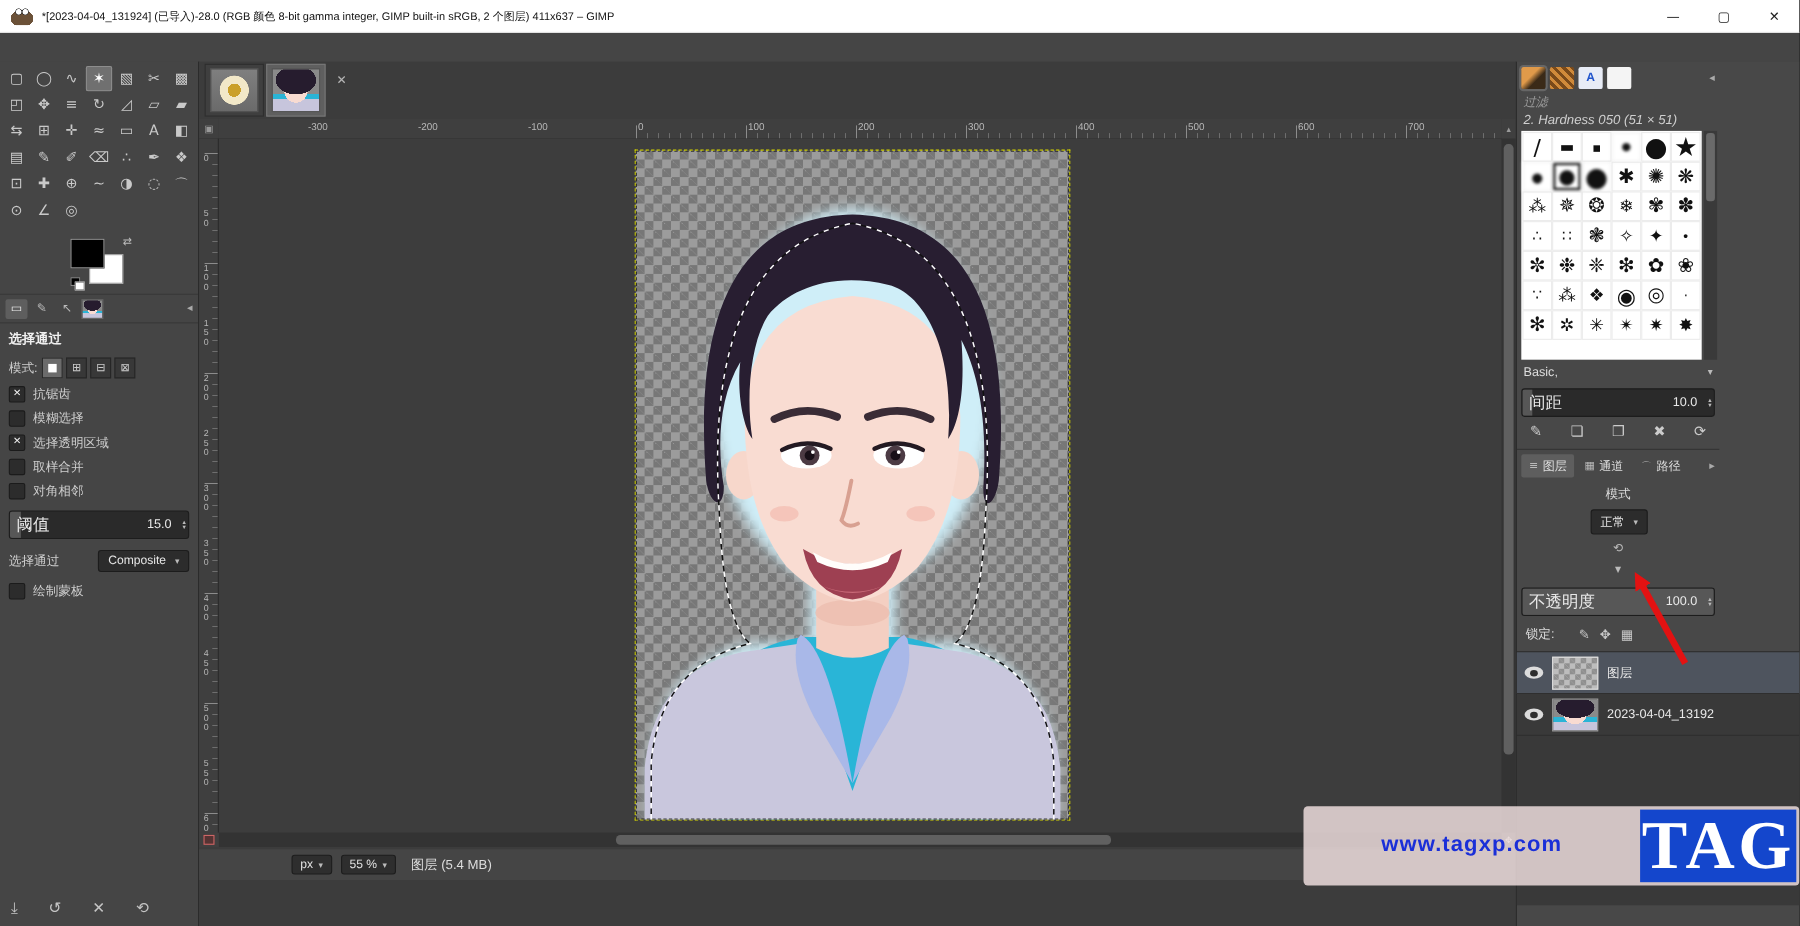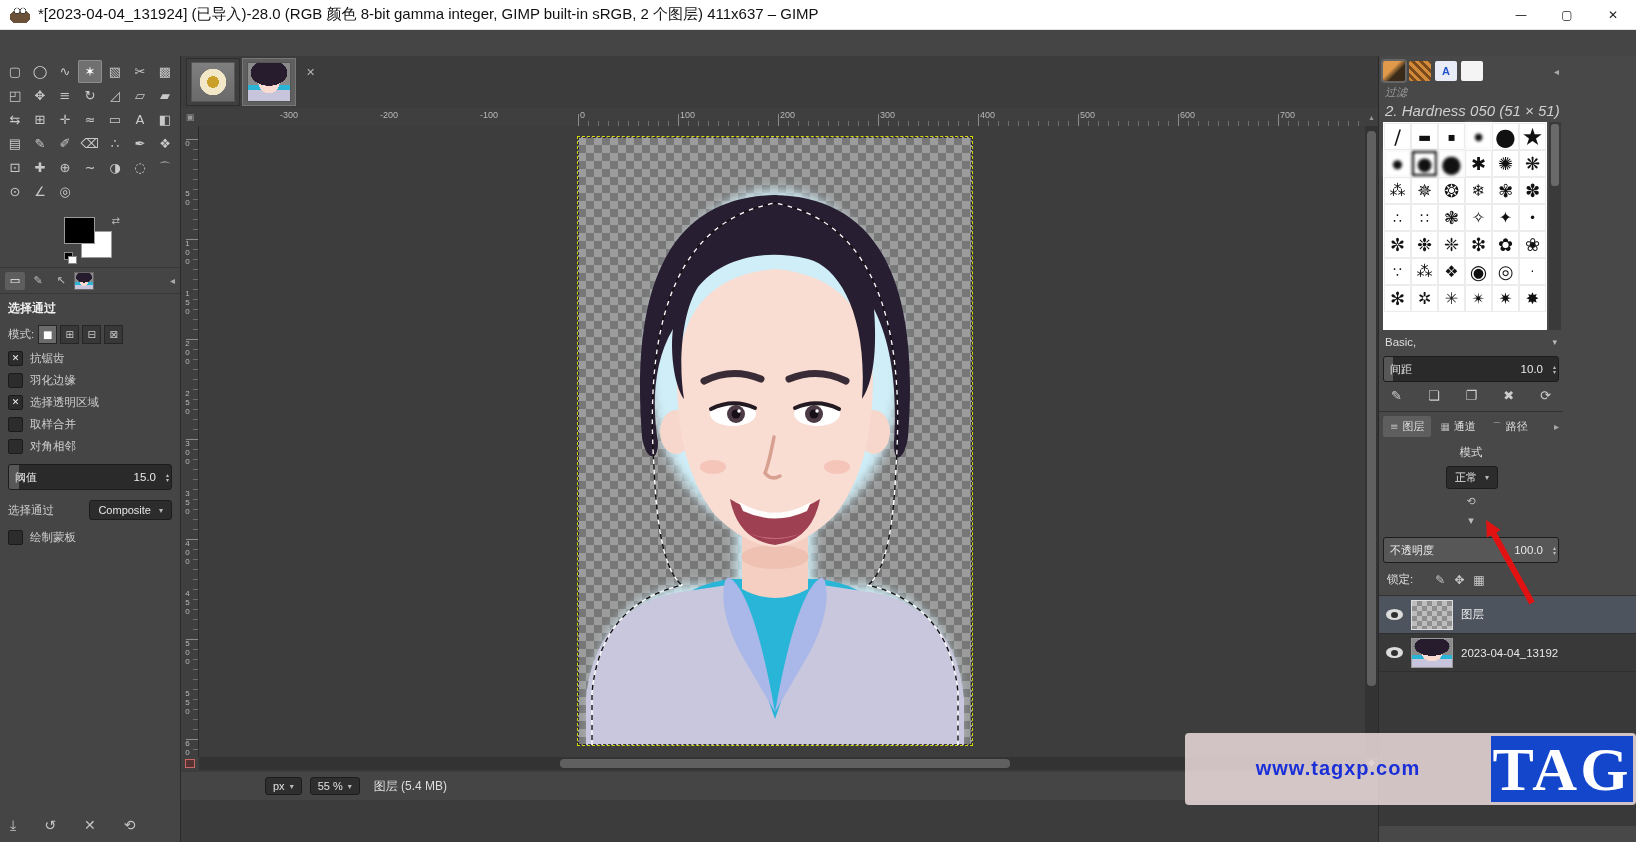--- a/index.html
+++ b/index.html
@@ -7,21 +7,21 @@
   #app{position:relative;width:1636px;height:842px;background:#454545;overflow:hidden;
        font-family:"Liberation Sans","DejaVu Sans",sans-serif;-webkit-font-smoothing:antialiased;}
 
   
   .titlebar{position:absolute;left:0;top:0;width:100%;height:30px;background:#ffffff;display:flex;align-items:center;border-bottom:1px solid #e2e2e2;box-sizing:border-box;}
   .gimp-icon{width:20px;height:17px;margin:0 8px 0 10px;border-radius:4px;
     background:
       radial-gradient(circle at 35% 28%, #fff 2.2px, #333 2.8px, transparent 3.4px),
       radial-gradient(circle at 65% 28%, #fff 2.2px, #333 2.8px, transparent 3.4px),
       radial-gradient(ellipse 52% 44% at 50% 64%, #6b5138 99%, transparent);}
-  .title-text{font-size:15px;color:#111;white-space:nowrap;}
+  .title-text{font-size:10px;color:#111;white-space:nowrap;}
   .win-btns{margin-left:auto;display:flex;height:100%;}
   .win-btn{width:46px;display:flex;align-items:center;justify-content:center;font-size:12px;color:#222;font-family:"DejaVu Sans",sans-serif;}
 
   
   .menubar{position:absolute;left:0;top:30px;width:100%;height:26px;background:#ffffff;display:flex;align-items:center;padding-left:6px;box-sizing:border-box;border-bottom:1px solid #d8d8d8;}
   .menu-item{padding:3px 9px;font-size:13px;color:#151515;cursor:default;}
 
   
   .toolbox{position:absolute;left:0;top:56px;width:181px;bottom:0;background:#454545;border-right:1px solid #2b2b2b;box-sizing:border-box;}
   #tools{display:grid;grid-template-columns:repeat(7,24px);grid-auto-rows:23px;padding:4px 3px;gap:1px;}
@@ -45,21 +45,21 @@
   .dock-collapse{margin-left:auto;color:#aaa;font-size:10px;font-family:"DejaVu Sans",sans-serif;}
   .tool-opts{padding:4px 8px;color:#ddd;}
   .tool-opts h3{font-size:12px;margin:2px 0 8px;color:#f0f0f0;font-weight:bold;}
   .mode-row{display:flex;align-items:center;gap:4px;font-size:11.5px;margin-bottom:6px;color:#cfcfcf;}
   .mode-btn{width:17px;height:17px;background:#383838;border:1px solid #262626;color:#ccc;font-size:10px;display:flex;align-items:center;justify-content:center;font-family:"DejaVu Sans",sans-serif;}
   .mode-btn.active{background:#6b6b6b;color:#fff;}
   .opt-row{display:flex;align-items:center;gap:7px;margin:7px 0;font-size:11.5px;color:#cfcfcf;}
   .cb{width:13px;height:13px;background:#2c2c2c;border:1px solid #1b1b1b;border-radius:2px;display:flex;align-items:center;justify-content:center;font-size:9px;color:#f2f2f2;line-height:1;font-family:"DejaVu Sans",sans-serif;}
   .gslider{position:relative;height:24px;background:#2a2a2a;border:1px solid #1d1d1d;border-radius:3px;margin:10px 0;overflow:hidden;display:flex;align-items:center;}
   .gslider .fill{position:absolute;left:0;top:0;bottom:0;background:#575757;}
-  .gslider .lab{position:relative;margin-left:6px;font-size:11px;color:#e8e8e8;white-space:nowrap;}
+  .gslider .lab{position:relative;margin-left:6px;font-size:15px;color:#e8e8e8;white-space:nowrap;}
   .gslider .val{position:relative;margin-left:auto;margin-right:15px;font-size:11.5px;color:#e8e8e8;}
   .gslider .spin{position:absolute;right:2px;top:0;bottom:0;display:flex;flex-direction:column;justify-content:center;font-size:6px;color:#bbb;line-height:5px;font-family:"DejaVu Sans",sans-serif;}
   .selectby-row{display:flex;align-items:center;font-size:11.5px;margin:10px 0;color:#cfcfcf;}
   .combo{margin-left:auto;display:flex;align-items:center;gap:8px;background:#2c2c2c;border:1px solid #1c1c1c;border-radius:3px;padding:3px 8px;font-size:11px;color:#e5e5e5;}
   #tb-bottom{position:absolute;left:10px;bottom:8px;display:flex;gap:28px;color:#c5c5c5;font-size:14px;font-family:"DejaVu Sans",sans-serif;}
 
   
   .canvas-wrap{position:absolute;left:181px;top:56px;right:258px;bottom:0;background:#3c3c3c;}
   .img-tabs{position:absolute;left:5px;top:2px;height:50px;display:flex;gap:2px;align-items:flex-start;}
   .img-tab{width:54px;height:48px;background:#3f3f3f;border:1px solid #2e2e2e;display:flex;align-items:center;justify-content:center;box-sizing:border-box;}
@@ -113,21 +113,21 @@
   
   .dock{position:absolute;right:0;top:56px;width:258px;bottom:0;background:#484848;border-left:1px solid #2a2a2a;box-sizing:border-box;}
   .dock-col{position:absolute;left:0;top:0;width:184px;}
   .dtop-tabs{display:flex;gap:4px;padding:5px 4px 4px;align-items:center;}
   .dtab{width:22px;height:20px;border-radius:2px;display:flex;align-items:center;justify-content:center;font-size:11px;font-weight:bold;}
   .dtab.brush-tab{background:linear-gradient(135deg,#e09a4a 0 40%,#3a2a18 62%);box-shadow:0 0 0 2px #666;}
   .dtab.pattern-tab{background:repeating-linear-gradient(45deg,#d08a3a 0 3px,#7a4a1a 3px 6px);}
   .dtab.font-tab{background:#e8ecf6;color:#2255cc;}
   .dtab.doc-tab{background:linear-gradient(#f4f4f4 20%,#bbb 21%,#f4f4f4 22%,#f4f4f4 45%,#bbb 46%,#f4f4f4 47%,#f4f4f4 70%,#bbb 71%,#f4f4f4 72%);}
   .filter-label{font-style:italic;color:#9a9a9a;font-size:11px;padding:0 6px;}
-  .brush-name{font-style:italic;color:#cfcfcf;font-size:15px;padding:2px 6px 3px;white-space:nowrap;}
+  .brush-name{font-style:italic;color:#cfcfcf;font-size:12px;padding:2px 6px 3px;white-space:nowrap;}
   .brush-area{display:flex;padding-left:4px;}
   #brushgrid{width:164px;height:208px;background:#fff;display:grid;grid-template-columns:repeat(6,27px);grid-auto-rows:27px;padding:1px;box-sizing:border-box;align-content:start;}
   .brush{display:flex;align-items:center;justify-content:center;color:#111;border:1px solid #ececec;font-family:"DejaVu Sans",sans-serif;line-height:1;}
   .brush.soft{filter:blur(1.4px);}
   .brush.sel{box-shadow:inset 0 0 0 2px #000;}
   .brush-scrollbar{width:12px;height:208px;background:#3a3a3a;margin-left:2px;position:relative;}
   .brush-scrollbar::after{content:"";position:absolute;left:2px;right:2px;top:2px;height:62px;background:#6a6a6a;border-radius:3px;}
   .brushset-row{display:flex;align-items:center;padding:6px 6px 2px;color:#ddd;font-size:11.5px;gap:24px;}
   .brushset-row .chev{margin-left:auto;color:#bbb;font-size:9px;font-family:"DejaVu Sans",sans-serif;}
   .dock-col .gslider{margin:6px 4px;}
@@ -247,21 +247,21 @@
             <span class="mode-btn">⊠</span>
           </span>
       </div>
       <div id="fuzzy-checks">
           <div class="opt-row">
             <span class="cb">✕</span>
             <span class="cb-label">抗锯齿</span>
           </div>
           <div class="opt-row">
             <span class="cb"></span>
-            <span class="cb-label">羽化边缘</span>
+            <span class="cb-label">模糊选择</span>
           </div>
           <div class="opt-row">
             <span class="cb">✕</span>
             <span class="cb-label">选择透明区域</span>
           </div>
           <div class="opt-row">
             <span class="cb"></span>
             <span class="cb-label">取样合并</span>
           </div>
           <div class="opt-row">

